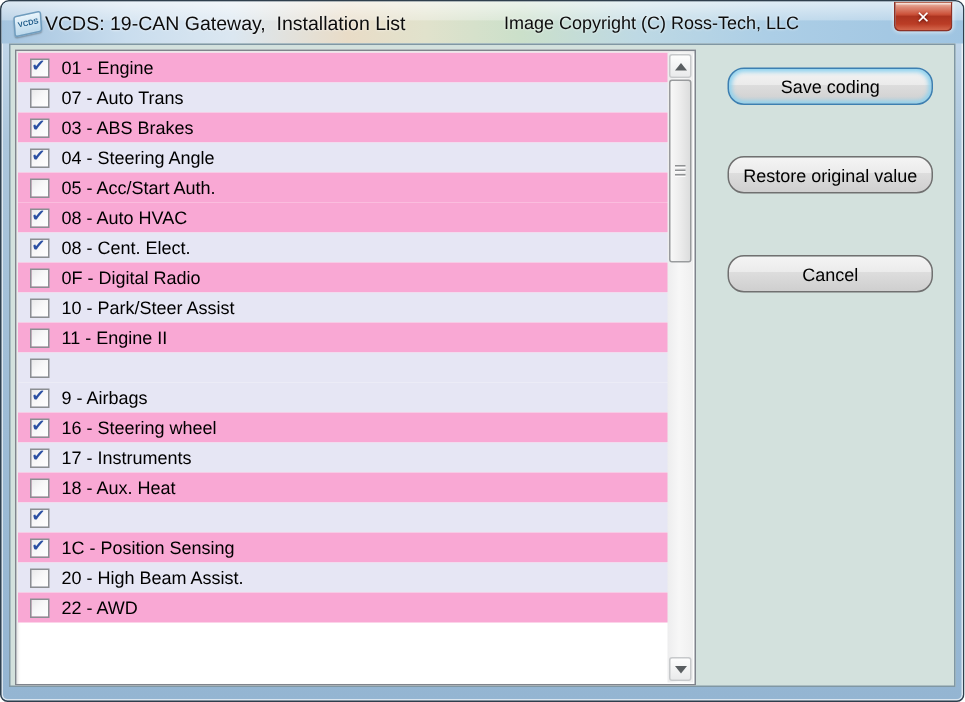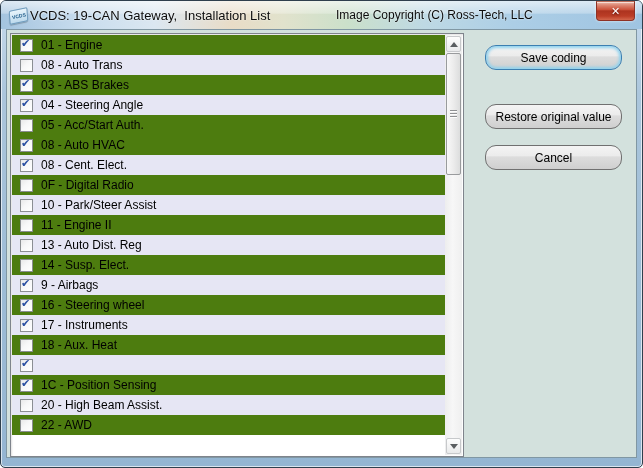--- a/index.html
+++ b/index.html
@@ -67,21 +67,21 @@
 
   
   .listbox {
     position:absolute; left:3px; top:3px; width:454px; height:424px;
     box-sizing:border-box;
     background:#fff;
     border:1px solid #7f848c;
     box-shadow:inset 1px 1px 2px rgba(0,0,0,.12);
   }
   .rows { position:absolute; left:1px; top:1px; right:17px; bottom:1px; overflow:hidden; }
-  .row { height:20px; display:flex; align-items:center; background:#4d7c0f; }
+  .row { height:20px; display:flex; align-items:center; background:#f9a8d4; }
   .row.alt { background:#e6e6f4; }
   .row-label { font-size:12px; color:#000; line-height:20px; }
   .cb {
     position:relative; box-sizing:border-box;
     width:13px; height:13px; margin:0 8px 0 8px; flex:0 0 13px;
     border:1px solid #8b8e92;
     background:linear-gradient(135deg,#e9e9ea 0%,#f7f7f8 45%,#ffffff 100%);
   }
   .cb.checked::after {
     content:"✔";
@@ -127,21 +127,21 @@
     font-size:12px; color:#000;
     display:flex; align-items:center; justify-content:center;
     cursor:default;
   }
   .btn.default {
     border-color:#3c7fb1;
     box-shadow:inset 0 0 3px 2px #8fd2ee;
   }
   .btn-save    { top:15px; }
   .btn-restore { top:74px; }
-  .btn-cancel  { top:115px; }
+  .btn-cancel  { top:140px; }
 </style>
 </head>
 <body>
 
 <div class="window">
 
   <div class="titlebar">
     <div class="app-icon">
       <span>VCDS</span>
     </div>
@@ -156,21 +156,21 @@
 
     <div class="listbox">
       <div class="rows">
   <div class="row">
     <div class="cb checked"></div>
     <div class="row-label">01 - Engine</div>
   </div>
 
   <div class="row alt">
     <div class="cb"></div>
-    <div class="row-label">08 - Auto Trans</div>
+    <div class="row-label">07 - Auto Trans</div>
   </div>
 
   <div class="row">
     <div class="cb checked"></div>
     <div class="row-label">03 - ABS Brakes</div>
   </div>
 
   <div class="row alt">
     <div class="cb checked"></div>
     <div class="row-label">04 - Steering Angle</div>
@@ -202,27 +202,22 @@
     <div class="row-label">10 - Park/Steer Assist</div>
   </div>
 
   <div class="row">
     <div class="cb"></div>
     <div class="row-label">11 - Engine II</div>
   </div>
 
   <div class="row alt">
     <div class="cb"></div>
-    <div class="row-label">13 - Auto Dist. Reg</div>
-  </div>
-
-  <div class="row">
-    <div class="cb"></div>
-    <div class="row-label">14 - Susp. Elect.</div>
-  </div>
+  </div>
+
 
   <div class="row alt">
     <div class="cb checked"></div>
     <div class="row-label">9 - Airbags</div>
   </div>
 
   <div class="row">
     <div class="cb checked"></div>
     <div class="row-label">16 - Steering wheel</div>
   </div>

